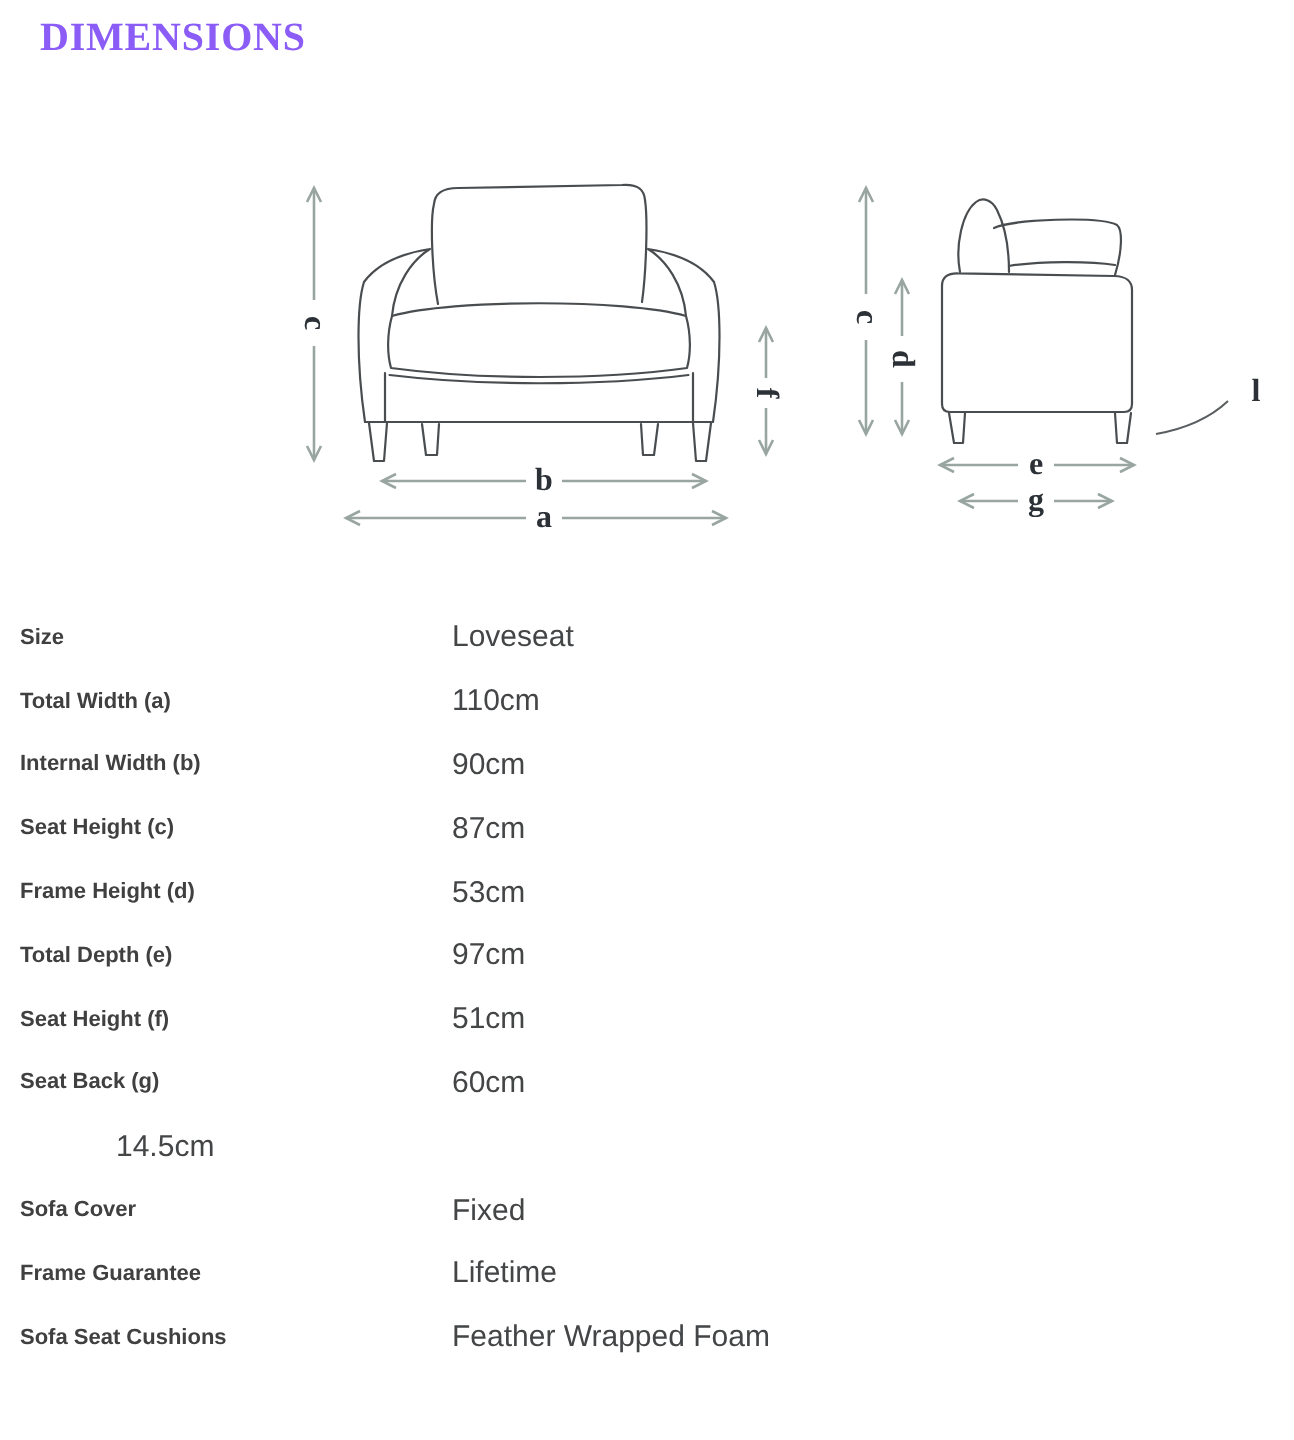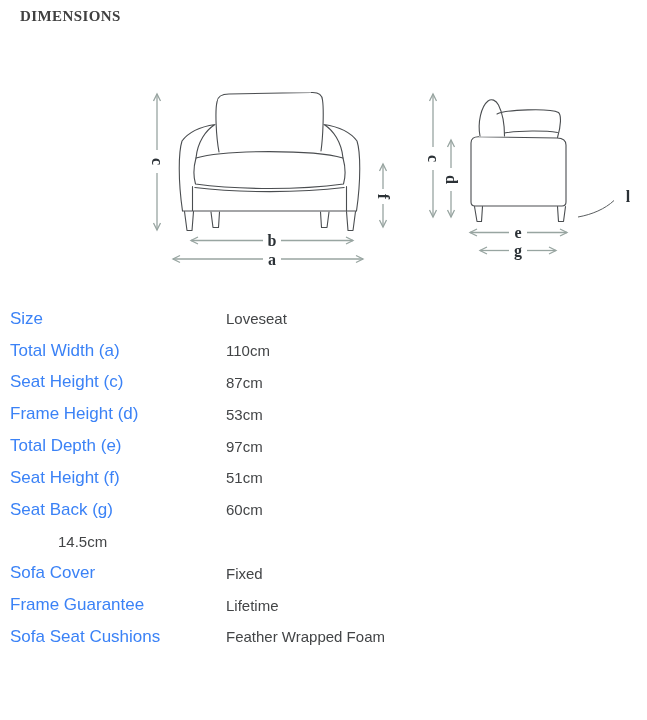--- a/index.html
+++ b/index.html
@@ -10,24 +10,24 @@
     background: #ffffff;
     font-family: "Liberation Sans", sans-serif;
     overflow: hidden;
   }
   .title {
     position: absolute;
     left: 20px;
     top: 8px;
     margin: 0;
     font-family: "Liberation Serif", serif;
-    font-size: 15px;
+    font-size: 20px;
     font-weight: bold;
     letter-spacing: 0.4px;
-    color: #404040;
+    color: #8b5cf6;
   }
   .diagram {
     position: absolute;
     left: 0;
     top: 0;
     width: 647px;
     height: 290px;
   }
   
   .sketch { fill: none; stroke: #4a4d50; stroke-width: 1.1; stroke-linecap: round; stroke-linejoin: round; }
@@ -46,22 +46,23 @@
     width: 620px;
   }
   .spec-row {
     display: flex;
     align-items: center;
     height: 31.8px;
   }
   .spec-label {
     width: 168px;
     flex: 0 0 168px;
-    font-size: 17px;
-    color: #3b82f6;
+    font-size: 11px;
+    color: #404040;
+    font-weight: bold;
   }
   .spec-value {
     font-size: 15px;
     color: #434547;
     margin-left: 48px;
   }
 </style>
 </head>
 <body>
 
@@ -155,20 +156,24 @@
   <div class="spec">
     <div class="spec-row">
       <span class="spec-label">Size</span>
       <span class="spec-value">Loveseat</span>
     </div>
     <div class="spec-row">
       <span class="spec-label">Total Width (a)</span>
       <span class="spec-value">110cm</span>
     </div>
     <div class="spec-row">
+      <span class="spec-label">Internal Width (b)</span>
+      <span class="spec-value">90cm</span>
+    </div>
+    <div class="spec-row">
       <span class="spec-label">Seat Height (c)</span>
       <span class="spec-value">87cm</span>
     </div>
     <div class="spec-row">
       <span class="spec-label">Frame Height (d)</span>
       <span class="spec-value">53cm</span>
     </div>
     <div class="spec-row">
       <span class="spec-label">Total Depth (e)</span>
       <span class="spec-value">97cm</span>

